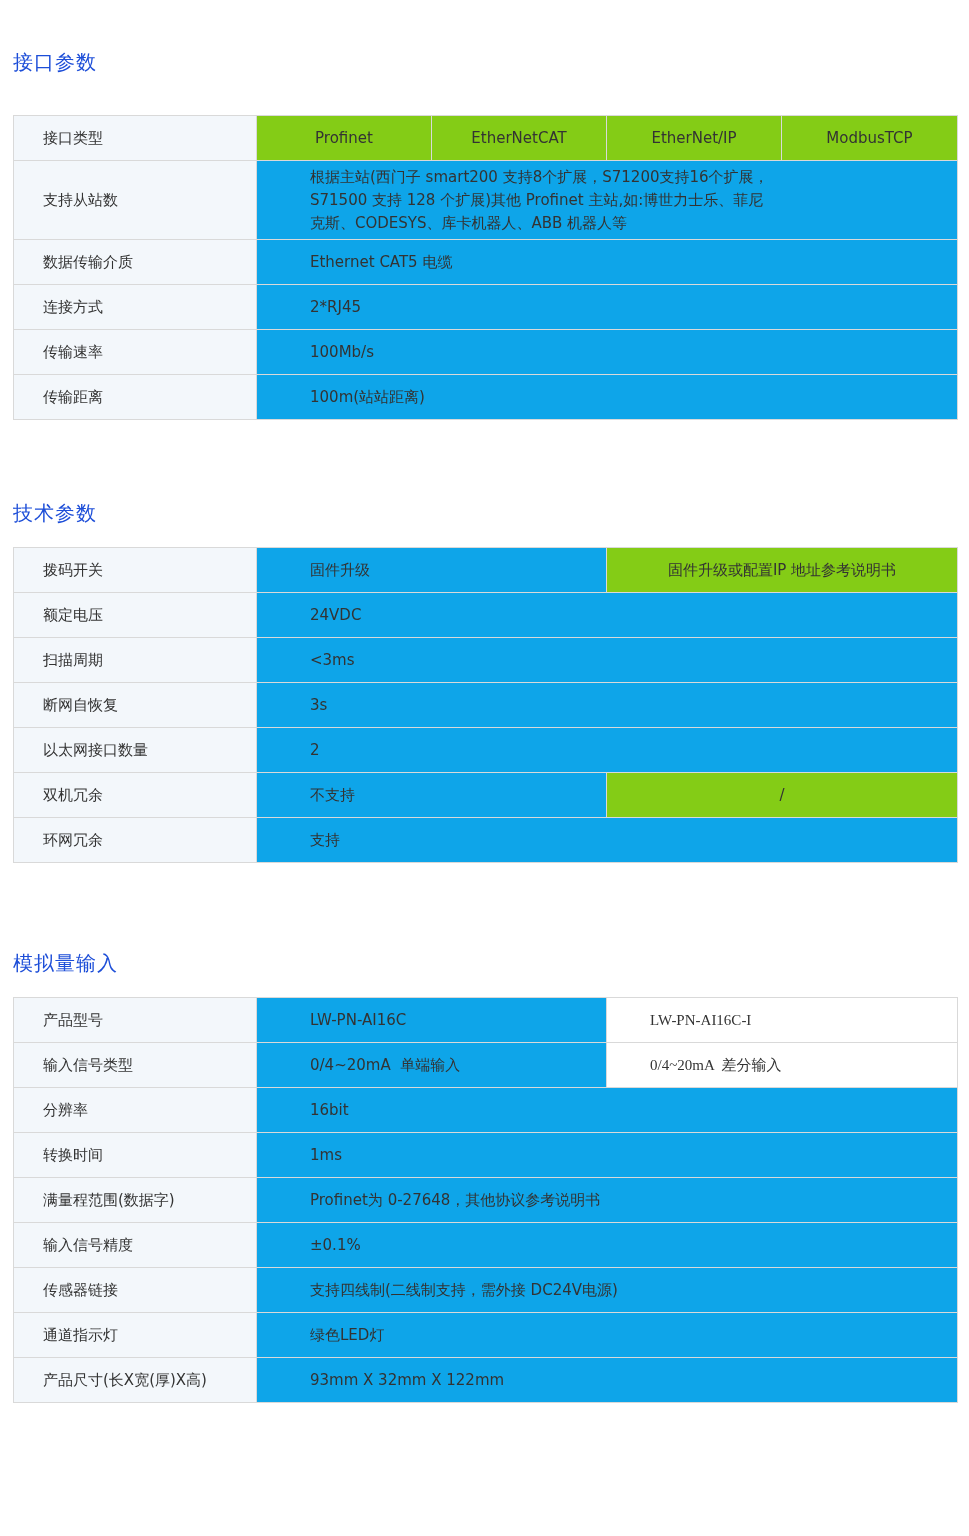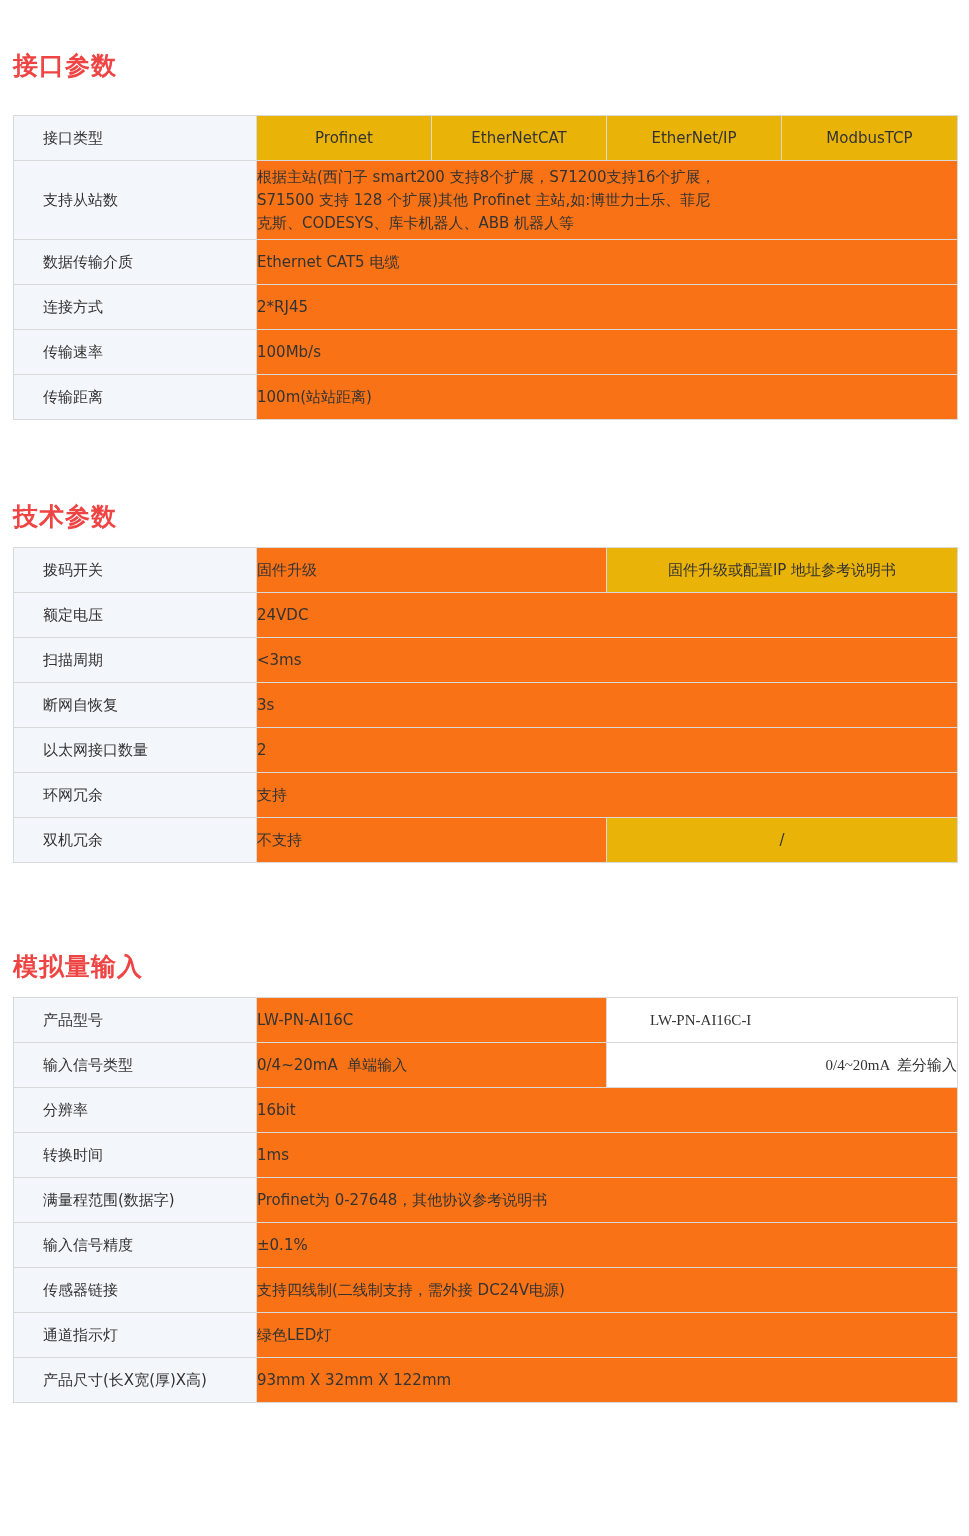--- a/index.html
+++ b/index.html
@@ -1,45 +1,46 @@
 <!DOCTYPE html>
 <html><head>
 <meta charset="utf-8">
 <style>
   * { box-sizing: border-box; margin: 0; padding: 0; }
   html, body { width: 969px; height: 1536px; background: #ffffff; overflow: hidden; }
   body { font-family: "DejaVu Sans", "Liberation Sans", sans-serif; color: #333333; position: relative; }
 
   .section-title {
     position: absolute; left: 13px;
-    font-size: 25px; font-weight: bold; color: #ef4444;
+    font-size: 20px; font-weight: normal; color: #1d4ed8;
     letter-spacing: 1px;
   }
 
   .spec-table {
     position: absolute; left: 13px; width: 944px;
     border-collapse: collapse; table-layout: fixed;
     border: 1px solid #d4d4d4;
   }
   .spec-table td {
     border: 1px solid #d9d9d9;
     font-size: 15px; color: #333333;
     height: 45px; vertical-align: middle;
     line-height: 23px;
   }
   .spec-table td.label {
     background: #f3f7fb;
     padding-left: 29px;
   }
   .spec-table td.val {
-    background: #f97316;
+    padding-left: 53px;
+    background: #0ea5e9;
   }
   .spec-table td.val-center {
     text-align: center;
-    background: #eab308;
+    background: #84cc16;
     margin-left: 12px;
   }
   .spec-table td.val-right-pad {
     padding-left: 43px;
     background: #ffffff;
     font-family: Liberation Serif, serif;
   }
   .multiline { white-space: pre-line; }
 </style>
 </head>
@@ -112,27 +113,27 @@
   </tr>
   <tr>
     <td class="label">断网自恢复</td>
     <td class="val" colspan="2">3s</td>
   </tr>
   <tr>
     <td class="label">以太网接口数量</td>
     <td class="val" colspan="2">2</td>
   </tr>
   <tr>
-    <td class="label">环网冗余</td>
-    <td class="val" colspan="2">支持</td>
-  </tr>
-  <tr>
     <td class="label">双机冗余</td>
     <td class="val">不支持</td>
     <td class="val-center">/</td>
+  </tr>
+  <tr>
+    <td class="label">环网冗余</td>
+    <td class="val" colspan="2">支持</td>
   </tr>
 </tbody>
   </table>
 
 <h2 class="section-title" style="top:950px;">模拟量输入</h2>
 
 <table class="spec-table" style="top:997px;">
   <colgroup>
     <col style="width:243px">
       <col style="width:350px">
@@ -140,21 +141,21 @@
   </colgroup>
   <tbody>
       <tr>
     <td class="label">产品型号</td>
     <td class="val">LW-PN-AI16C</td>
     <td class="val-right-pad">LW-PN-AI16C-I</td>
   </tr>
   <tr>
     <td class="label">输入信号类型</td>
     <td class="val" style="white-space:pre;">0/4~20mA  单端输入</td>
-    <td class="val-right-pad" style="white-space:pre;text-align:right;">0/4~20mA  差分输入</td>
+    <td class="val-right-pad" style="white-space:pre;">0/4~20mA  差分输入</td>
   </tr>
   <tr>
     <td class="label">分辨率</td>
     <td class="val" colspan="2">16bit</td>
   </tr>
   <tr>
     <td class="label">转换时间</td>
     <td class="val" colspan="2">1ms</td>
   </tr>
   <tr>

